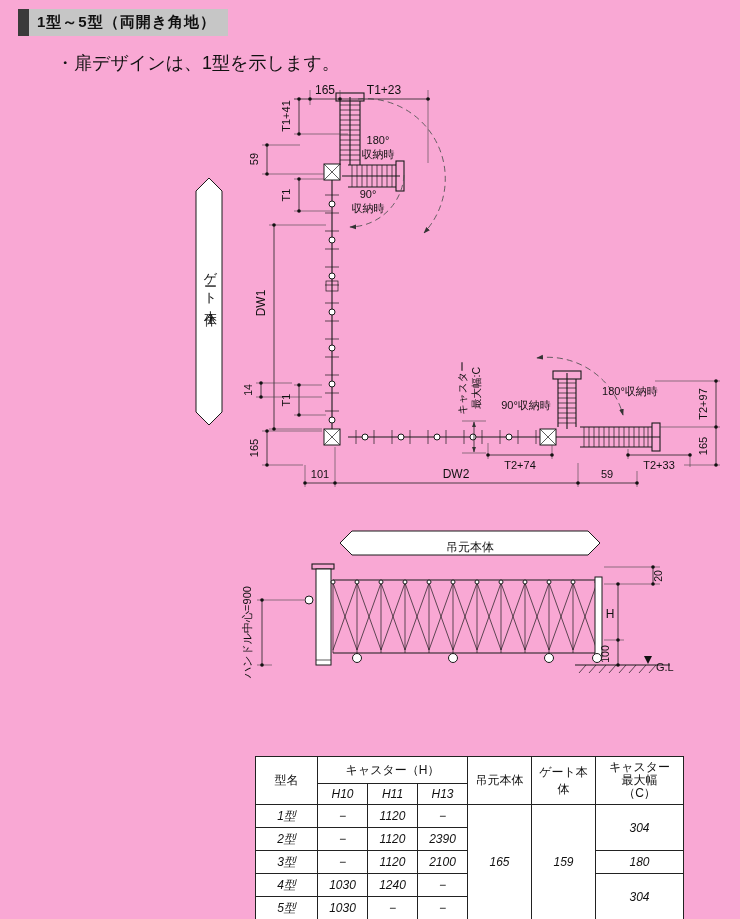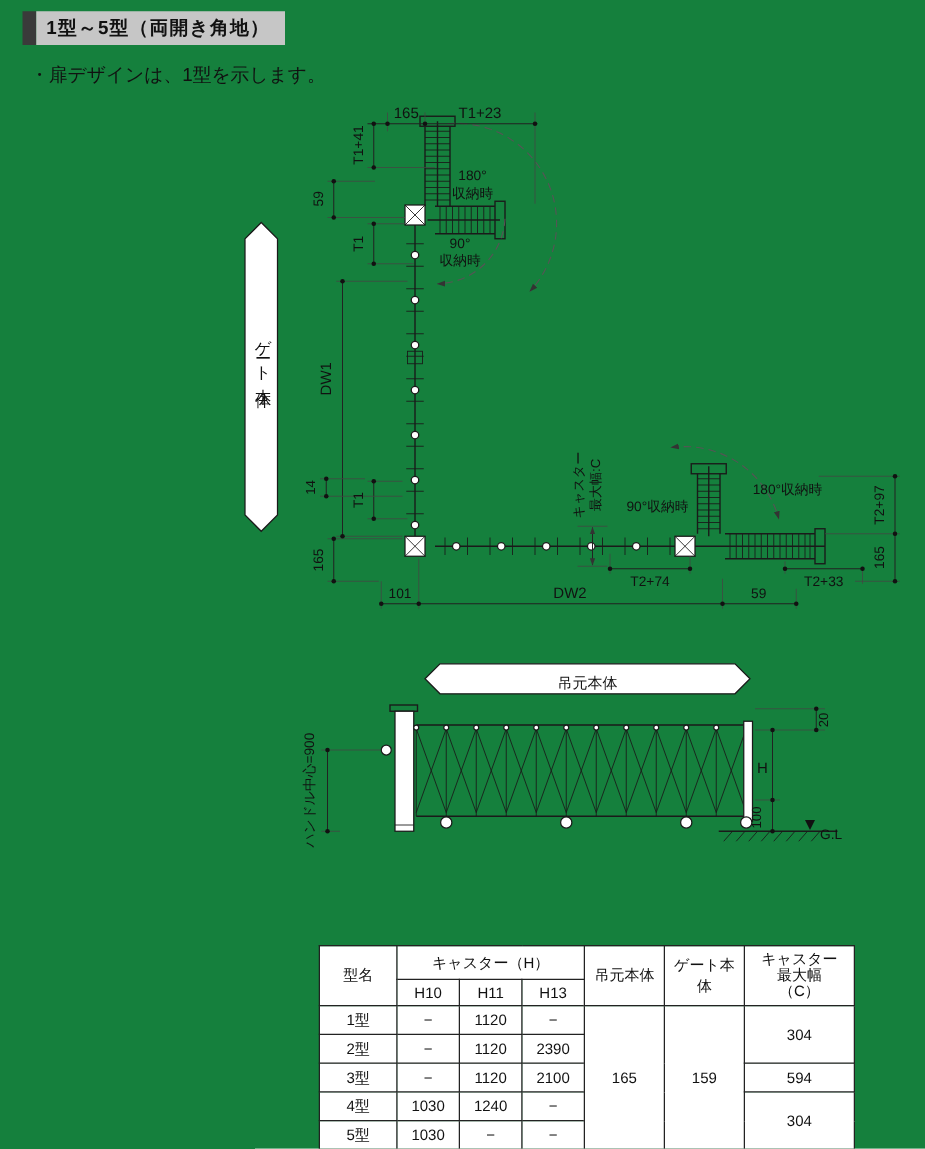--- a/index.html
+++ b/index.html
@@ -1,23 +1,23 @@
 <!DOCTYPE html>
 <html><head>
 <meta charset="utf-8">
 <style>
   html,body{margin:0;padding:0;background:#fff;}
-  .page{position:relative;width:740px;height:919px;background:#15803d;overflow:hidden;
+  .page{position:relative;width:740px;height:919px;background:#f9a8d4;overflow:hidden;
         font-family:"Liberation Sans",sans-serif;color:#111;}
   
   .hdr{position:absolute;left:18px;top:9px;display:flex;align-items:stretch;}
   .hdr-block{width:11px;background:#3a3a3a;}
   .hdr-strip{background:#c6c6c6;padding:4px 12px 4px 8px;font-size:15px;font-weight:bold;
              letter-spacing:1px;white-space:nowrap;}
-  .note{position:absolute;left:24px;top:51px;font-size:15px;}
+  .note{position:absolute;left:56px;top:51px;font-size:18px;}
   
   svg{position:absolute;left:0;top:75px;}
   .s1{stroke:#1a1a1a;stroke-width:1.1;fill:none;}
   .s2{stroke:#1a1a1a;stroke-width:0.7;fill:none;}
   .dim{stroke:#222;stroke-width:0.8;fill:none;}
   .ext{stroke:#444;stroke-width:0.6;fill:none;}
   .dsh{stroke:#555;stroke-width:0.9;fill:none;stroke-dasharray:6 4;}
   .wfill{fill:#fff;stroke:#1a1a1a;stroke-width:1;}
   .dot{fill:#111;}
   text{font-family:"Liberation Sans",sans-serif;fill:#111;}
@@ -26,22 +26,22 @@
   .t12{font-size:12px;text-anchor:middle;}
   .ts{font-size:11px;text-anchor:start;}
   .vtext{position:absolute;writing-mode:vertical-rl;text-orientation:upright;
          font-size:13px;letter-spacing:3px;color:#111;line-height:14px;}
   
   table.spec{position:absolute;left:255px;top:756px;border-collapse:collapse;
              font-size:12px;table-layout:fixed;}
   table.spec th,table.spec td{border:1px solid #222;text-align:center;vertical-align:middle;
              font-weight:normal;padding:1px 3px;background:#fff;}
   table.spec tr.h1 th{height:24px;}
-  table.spec tr.h2 th{height:18px;}
-  table.spec td{height:20px;}
+  table.spec tr.h2 th{height:18px;font-style:italic;}
+  table.spec td{height:20px;font-style:italic;}
   .pre{white-space:pre-line;line-height:13px;}
 </style>
 </head>
 <body>
 
 <div class="page">
 
   <div class="hdr">
     <div class="hdr-block"></div>
     <div class="hdr-strip">1型～5型（両開き角地）</div>
@@ -273,21 +273,21 @@
       <td>2型</td>
       <td>−</td>
       <td>1120</td>
       <td>2390</td>
     </tr>
     <tr>
       <td>3型</td>
       <td>−</td>
       <td>1120</td>
       <td>2100</td>
-      <td>594</td>
+      <td>180</td>
     </tr>
     <tr>
       <td>4型</td>
       <td>1030</td>
       <td>1240</td>
       <td>−</td>
       <td rowspan="2">304</td>
     </tr>
     <tr>
       <td>5型</td>

